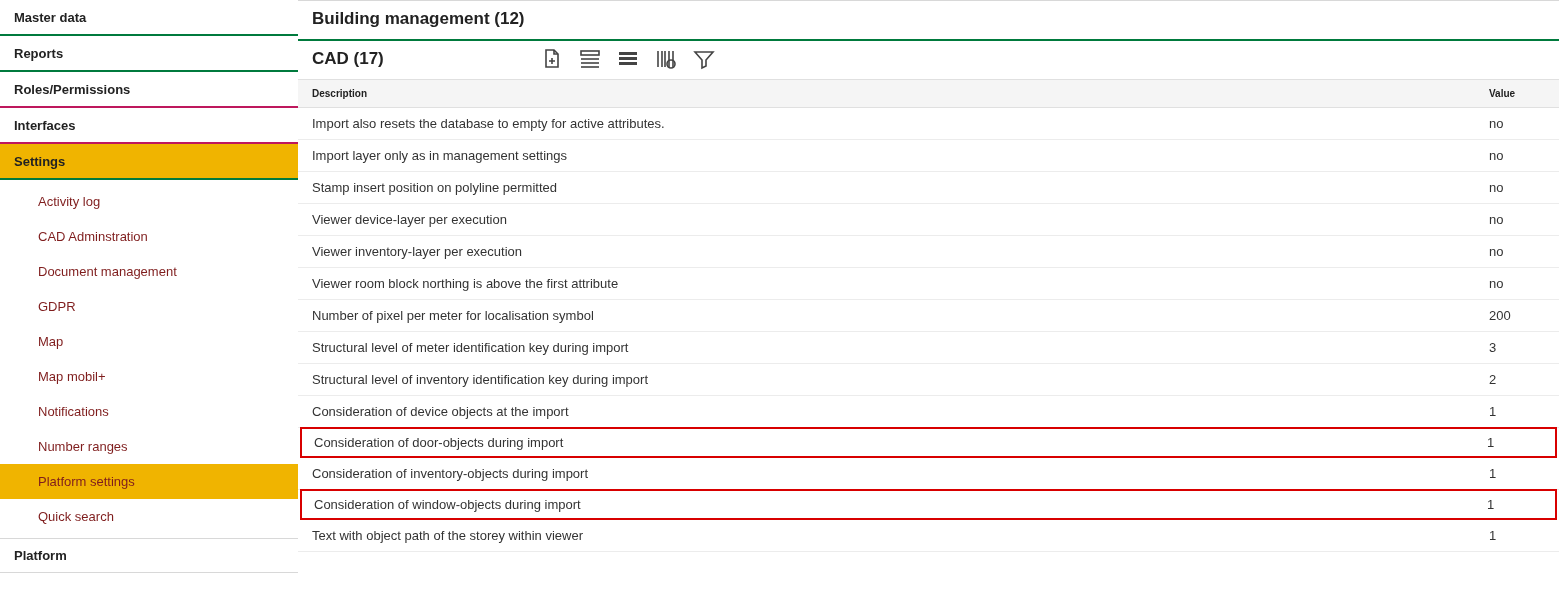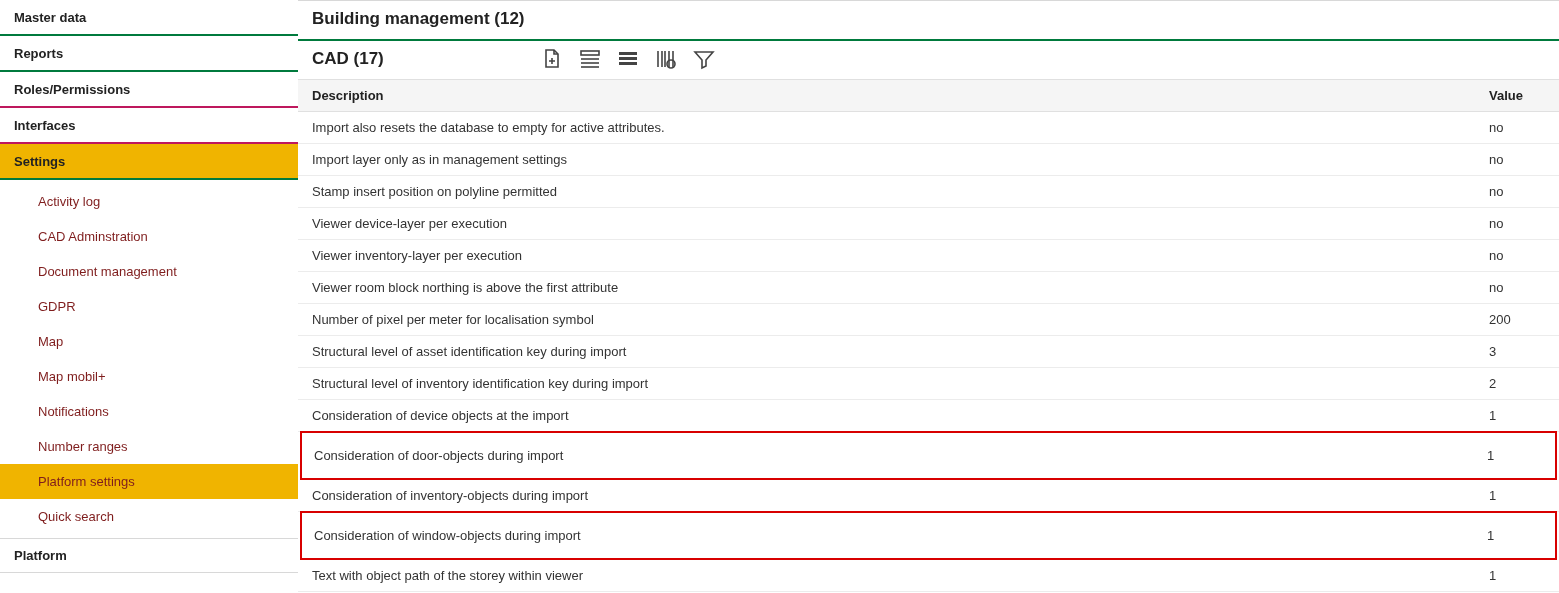--- a/index.html
+++ b/index.html
@@ -59,37 +59,37 @@
   .toolbar-icons { display: flex; gap: 14px; align-items: center; }
   .toolbar-icon { width: 24px; height: 24px; color: #444; cursor: pointer; }
   .toolbar-icon svg { width: 100%; height: 100%; display: block; }
   
   .table-header {
     display: flex;
     background: #f5f5f5;
     border-bottom: 1px solid #e0e0e0;
     padding: 8px 14px;
     font-weight: 700;
-    font-size: 13px;
+    font-size: 10px;
     justify-content: center;
   }
   .col-desc { flex: 1; }
   .col-val  { width: 56px; text-align: left; }
   .table-row {
     display: flex;
     padding: 8px 14px;
     border-bottom: 1px solid #ececec;
     font-size: 13px;
     color: #333;
     cursor: pointer;
   }
   .table-row.highlight-red {
     border: 2px solid #d80000;
     margin: -1px 2px 0 2px;
-    padding: 15px 12px;
+    padding: 6px 12px;
   }
 </style>
 </head>
 <body>
 
 <div class="layout">
   <div class="sidebar">
     <div id="sidebar-top">
         <div class="side-item green-border">Master data</div>
         <div class="side-item green-border">Reports</div>
@@ -186,21 +186,21 @@
         </div>
         <div class="table-row">
           <div class="col-desc">Viewer room block northing is above the first attribute</div>
           <div class="col-val">no</div>
         </div>
         <div class="table-row">
           <div class="col-desc">Number of pixel per meter for localisation symbol</div>
           <div class="col-val">200</div>
         </div>
         <div class="table-row">
-          <div class="col-desc">Structural level of asset identification key during import</div>
+          <div class="col-desc">Structural level of meter identification key during import</div>
           <div class="col-val">3</div>
         </div>
         <div class="table-row">
           <div class="col-desc">Structural level of inventory identification key during import</div>
           <div class="col-val">2</div>
         </div>
         <div class="table-row">
           <div class="col-desc">Consideration of device objects at the import</div>
           <div class="col-val">1</div>
         </div>

